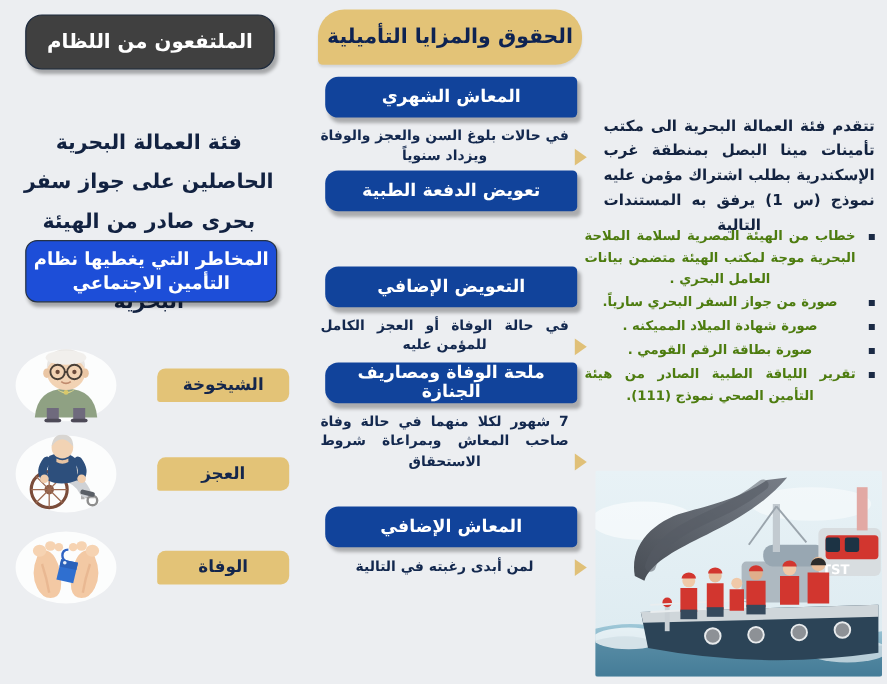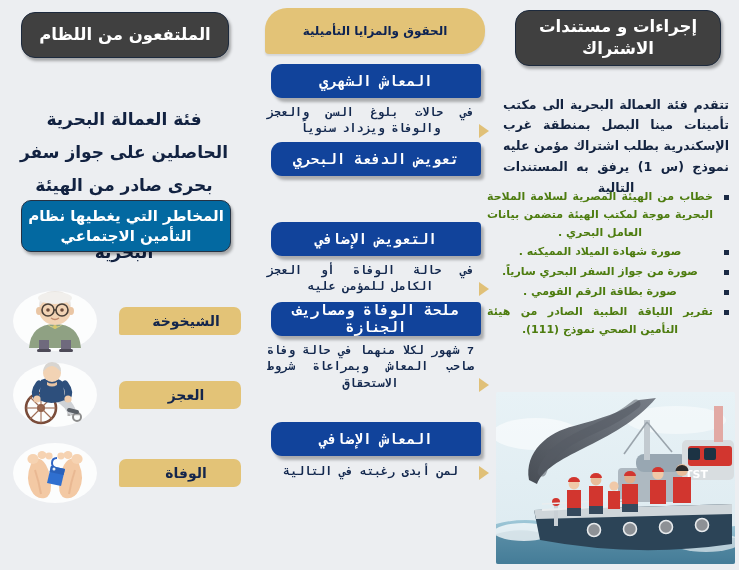--- a/index.html
+++ b/index.html
@@ -47,25 +47,25 @@
     background: #404040;
     border: 1.5px solid #1d2a3d;
     border-radius: 14px;
     box-shadow: 2px 3px 3px rgba(0,0,0,.30);
     font-size: 16.5px;
   }
   .hdr-gold {
     background: #e3c377;
     color: #0e2352;
     border-radius: 22px 22px 22px 4px;
-    font-size: 12px;
+    font-size: 17px;
     box-shadow: 0 2px 2px rgba(0,0,0,.10);
   }
   .hdr-blue-soft {
-    background: #0369a1;
+    background: #1d4ed8;
     border: 1.5px solid #253244;
     border-radius: 10px;
     box-shadow: 2px 3px 3px rgba(0,0,0,.30);
     font-size: 15px;
     margin-left: 28px;
   }
 
   
   #docs-header {
     position: absolute;
@@ -119,21 +119,21 @@
     border-radius: 2px;
     overflow: hidden;
   }
 
   
   #rights-header {
     position: absolute;
     top: 8px; right: 8px;
     width: 220px; height: 46px;
   }
-  .right-item { position: absolute; right: 4px; width: 226px; font-family: Liberation Mono, monospace; }
+  .right-item { position: absolute; right: 4px; width: 226px; }
   .pill {
     box-sizing: border-box;
     height: 34px;
     background: #11439b;
     color: #ffffff;
     font-size: 14.5px;
     font-weight: bold;
     border-radius: 11px 4px 4px 11px;
     box-shadow: 3px 4px 3px rgba(0,0,0,.28);
     display: flex;
@@ -203,46 +203,44 @@
     width: 110px;
     height: 28px;
     background: #e3c377;
     color: #14264c;
     font-size: 14px;
     font-weight: bold;
     border-radius: 7px 7px 7px 2px;
     display: flex;
     align-items: center;
     justify-content: center;
-    padding-left: 12px;
   }
   .risk-icon {
     width: 92px;
     height: 66px;
     display: flex;
     align-items: center;
     justify-content: center;
   }
   .risk-icon svg { display: block; }
 </style>
 </head>
 <body>
 
 <div class="page">
 
   <section class="col col-docs">
 
-    <div id="docs-header" class="hdr hdr-blue-round">إجراءات و مستندات الاشتراك</div>
 
     <p id="docs-intro">تتقدم فئة العمالة البحرية الى مكتب تأمينات مينا البصل بمنطقة غرب الإسكندرية بطلب اشتراك مؤمن عليه نموذج (س 1) يرفق به المستندات التالية</p>
 
     <ul id="docs-list">
       <li>خطاب من الهيئة المصرية لسلامة الملاحة البحرية موجة لمكتب الهيئة متضمن بيانات العامل البحري .</li>
+      <li>صورة من جواز السفر البحري سارياً.</li>
       <li>صورة شهادة الميلاد المميكنه .</li>
-      <li>صورة من جواز السفر البحري سارياً.</li>
       <li>صورة بطاقة الرقم القومي .</li>
       <li>تقرير اللياقة الطبية الصادر من هيئة التأمين الصحي نموذج (111).</li>
     </ul>
 
     <div id="ship-photo">
       <svg width="239" height="172" viewBox="0 0 239 172">
         <defs>
           <linearGradient id="skyg" x1="0" y1="0" x2="0" y2="1">
             <stop offset="0%" stop-color="#e8f2f6"></stop>
             <stop offset="100%" stop-color="#dceaf0"></stop>
@@ -340,21 +338,21 @@
 
     <div class="right-item" style="top:64px">
       <div class="pill">المعاش الشهري</div>
       <div class="desc-row">
         <span class="caret"></span>
         <span class="desc-txt">في حالات بلوغ السن والعجز والوفاة ويزداد سنوياً</span>
       </div>
     </div>
 
     <div class="right-item" style="top:142px">
-      <div class="pill">تعويض الدفعة البحري</div>
+      <div class="pill">تعويض الدفعة الطبية</div>
     </div>
 
     <div class="right-item" style="top:222px">
       <div class="pill">التعويض الإضافي</div>
       <div class="desc-row">
         <span class="caret"></span>
         <span class="desc-txt">في حالة الوفاة أو العجز الكامل للمؤمن عليه</span>
       </div>
     </div>
 

